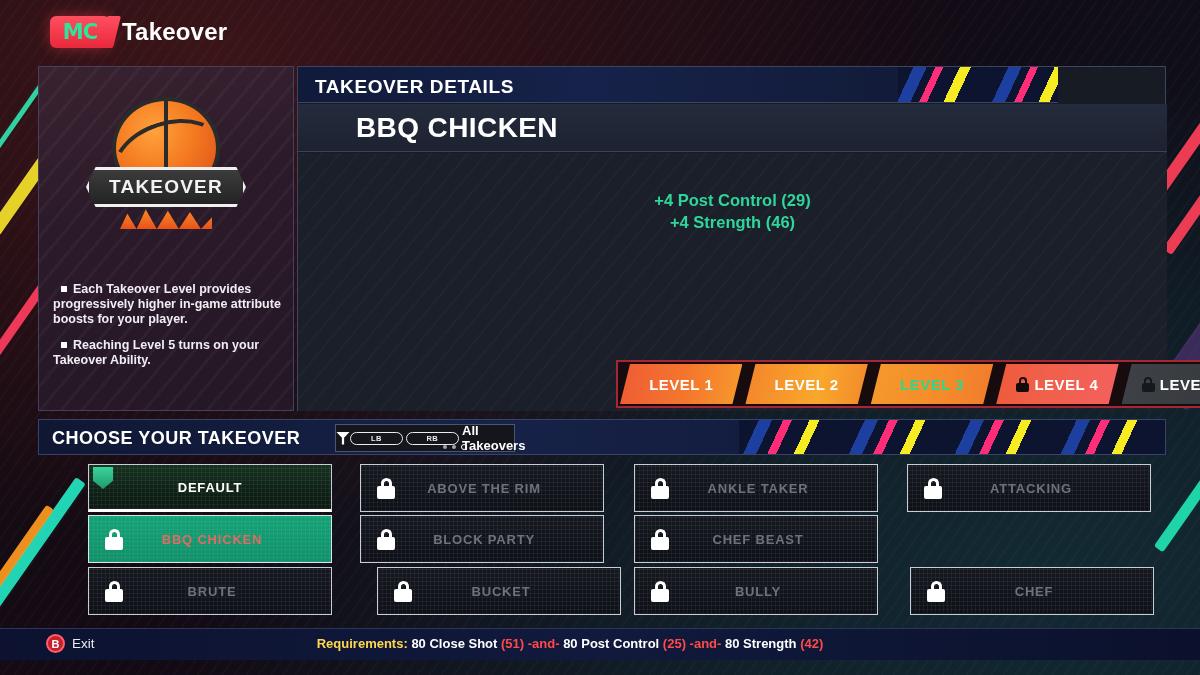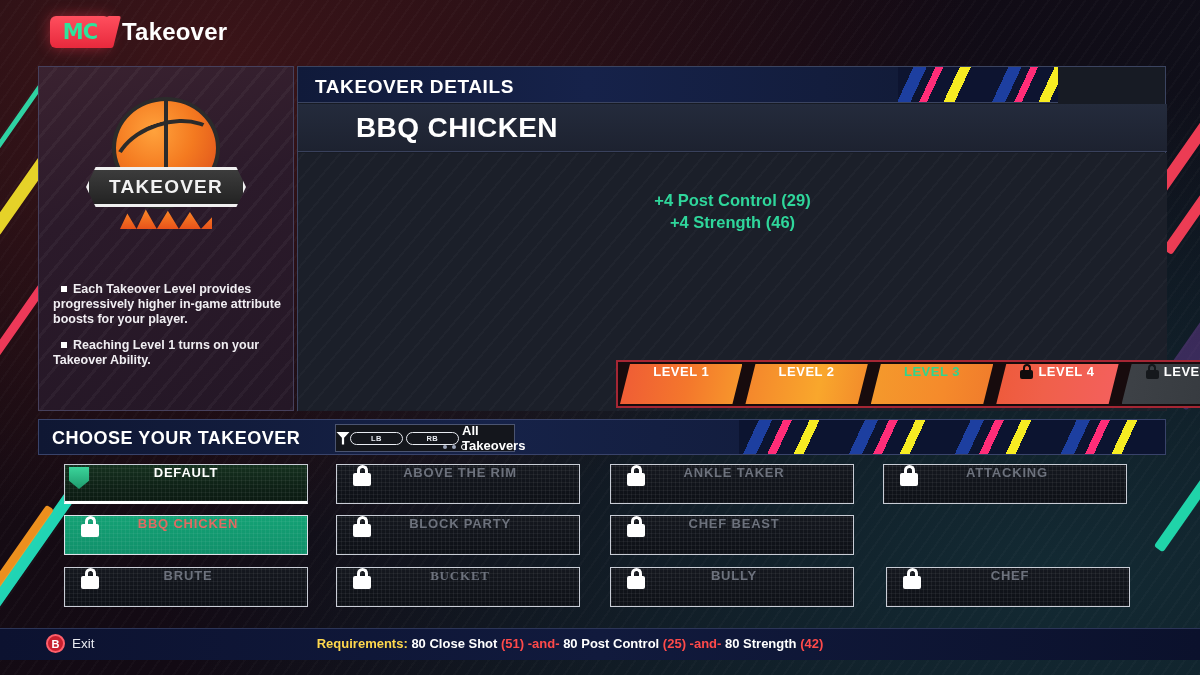--- a/index.html
+++ b/index.html
@@ -69,22 +69,22 @@
   .det-name span{position:absolute;left:58px;top:8px;font-size:28px;font-weight:bold;color:#fff;letter-spacing:.4px;}
   .det-body{position:absolute;left:0;top:86px;width:869px;height:258px;background:#1b1f29;overflow:hidden;}
   .det-body .tex{position:absolute;inset:0;
     background-image:repeating-linear-gradient(-50deg, rgba(255,255,255,.022) 0px, rgba(255,255,255,.022) 2px, transparent 2px, transparent 14px);}
   .boosts{position:absolute;left:0;top:36px;width:869px;text-align:center;color:#2fd69b;
     font-size:16.5px;font-weight:bold;line-height:22px;}
 
   
   .lvlbar{position:absolute;left:318px;top:293px;width:632px;height:48px;
     background:#170b0d;border:2px solid #a52634;display:flex;padding:2px;}
-  .lvl{position:relative;flex:1;display:flex;justify-content:center;
-    margin-right:3px;font-size:13px;font-weight:bold;color:#fff;letter-spacing:.5px;
+  .lvl{position:relative;flex:1;display:flex;align-items:center;justify-content:center;
+    margin-right:3px;font-size:15px;font-weight:bold;color:#fff;letter-spacing:.5px;
     clip-path:polygon(10px 0,100% 0,calc(100% - 10px) 100%,0 100%);}
   .lvl:last-child{margin-right:0;}
   .lvl-1{background:linear-gradient(100deg,#ef5b36 0%,#f4772c 55%,#f79a2c 100%);}
   .lvl-2{background:linear-gradient(100deg,#f4842c 0%,#f9a72c 60%,#f2892b 100%);}
   .lvl-3{background:linear-gradient(100deg,#f49a2c 0%,#f58a2b 60%,#f07b2c 100%);}
   .lvl-3 .lvl-t{color:#2fd68e;}
   .lvl-4{background:linear-gradient(100deg,#ee5a3a 0%,#f0604a 40%,#f4605e 100%);}
   .lvl-5{background:linear-gradient(100deg,#3e4247 0%,#34383d 100%);}
   .lock{display:inline-block;width:13px;height:15px;position:relative;margin-right:5px;vertical-align:-2px;}
   .lock i{position:absolute;left:0;bottom:0;width:13px;height:9px;background:#fff;border-radius:2px;display:block;}
@@ -104,23 +104,23 @@
   .fl-tri{width:14px;height:13px;background:#fff;clip-path:polygon(0 0,100% 0,58% 48%,58% 100%,42% 100%,42% 48%);}
   .bump{display:inline-block;padding:1px 20px;border:1.4px solid #e9ecf2;border-radius:7px;
     font-size:7.5px;font-weight:bold;color:#e9ecf2;margin-right:3px;letter-spacing:.3px;}
   .fl-label{font-size:13px;font-weight:bold;color:#fff;}
   .dots{position:absolute;left:404px;top:24px;display:flex;gap:5px;align-items:center;}
   .dots i{width:4px;height:4px;border-radius:50%;background:#9aa3b8;display:block;}
   .dots i.on{width:6px;height:6px;border:1.3px solid #fff;background:transparent;}
 
   
   .grid{position:absolute;left:38px;top:460px;width:1128px;height:162px;}
-  .tile{position:absolute;width:244px;height:40px;border:1px solid #c9cdd6;
+  .tile{position:absolute;width:244px;height:48px;border:1px solid #c9cdd6;
     background:linear-gradient(180deg,#15181f 0%,#0d1016 100%);
-    display:flex;overflow:hidden;}
+    display:flex;align-items:center;overflow:hidden;margin-left:24px;}
   .tile .tex{position:absolute;inset:0;
     background-image:repeating-linear-gradient(0deg, rgba(255,255,255,.05) 0px, rgba(255,255,255,.05) 1px, transparent 1px, transparent 4px),
                      repeating-linear-gradient(90deg, rgba(255,255,255,.05) 0px, rgba(255,255,255,.05) 1px, transparent 1px, transparent 4px);}
   .tile-lock{position:relative;margin-left:16px;width:18px;height:21px;z-index:2;}
   .tile-lock i{position:absolute;left:0;bottom:0;width:18px;height:13px;background:#fff;border-radius:2px;display:block;}
   .tile-lock b{position:absolute;left:3.5px;top:0;width:11px;height:11px;border:3px solid #fff;border-bottom:none;
     border-radius:6px 6px 0 0;display:block;}
   .tile-label{position:relative;z-index:2;flex:1;text-align:center;font-size:13px;font-weight:bold;
     color:#6d727d;letter-spacing:.8px;padding-right:30px;}
   .tile.default-tile{background:linear-gradient(180deg,#15311f 0%,#0e2116 60%,#0b1a12 100%);
@@ -170,21 +170,21 @@
   <div class="lp-tex"></div>
   <div class="tk-emblem">
     <div class="tk-ball"></div>
     <div class="tk-flame"></div>
     <div class="tk-banner">
       <span>TAKEOVER</span>
     </div>
   </div>
   <div class="lp-bullets">
     <p><span class="bsq"></span><span>Each Takeover Level provides progressively higher in-game attribute boosts for your player.</span></p>
-    <p><span class="bsq"></span><span>Reaching Level 1 turns on your Takeover Ability.</span></p>
+    <p><span class="bsq"></span><span>Reaching Level 5 turns on your Takeover Ability.</span></p>
   </div>
 </div>
 
 <div class="details">
   <div class="det-head">
     <div class="det-head-title">TAKEOVER DETAILS</div>
     <div style="position:absolute;left:600px;top:0;width:269px;height:36px;background:
       repeating-linear-gradient(115deg,#0d1430 0px,#0d1430 14px,#1d3fa0 14px,#1d3fa0 26px,#0d1430 26px,#0d1430 34px,#ff2d78 34px,#ff2d78 41px,#0d1430 41px,#0d1430 56px,#f7ec22 56px,#f7ec22 66px,#0d1430 66px,#0d1430 86px);"></div>
   </div>
 
@@ -281,21 +281,21 @@
     <div class="tile-label">ABOVE THE RIM</div>
   </div>
   <div class="tile" style="left:298px;top:55px;">
     <div class="tex"></div>
     <span class="tile-lock">
         <b></b>
         <i></i>
       </span>
     <div class="tile-label">BLOCK PARTY</div>
   </div>
-  <div class="tile" style="left:298px;top:107px;font-family:Liberation Serif, serif;">
+  <div class="tile" style="left:315px;top:107px;">
     <div class="tex"></div>
     <span class="tile-lock">
         <b></b>
         <i></i>
       </span>
     <div class="tile-label">BUCKET</div>
   </div>
 
   <div class="tile" style="left:572px;top:4px;">
     <div class="tex"></div>

